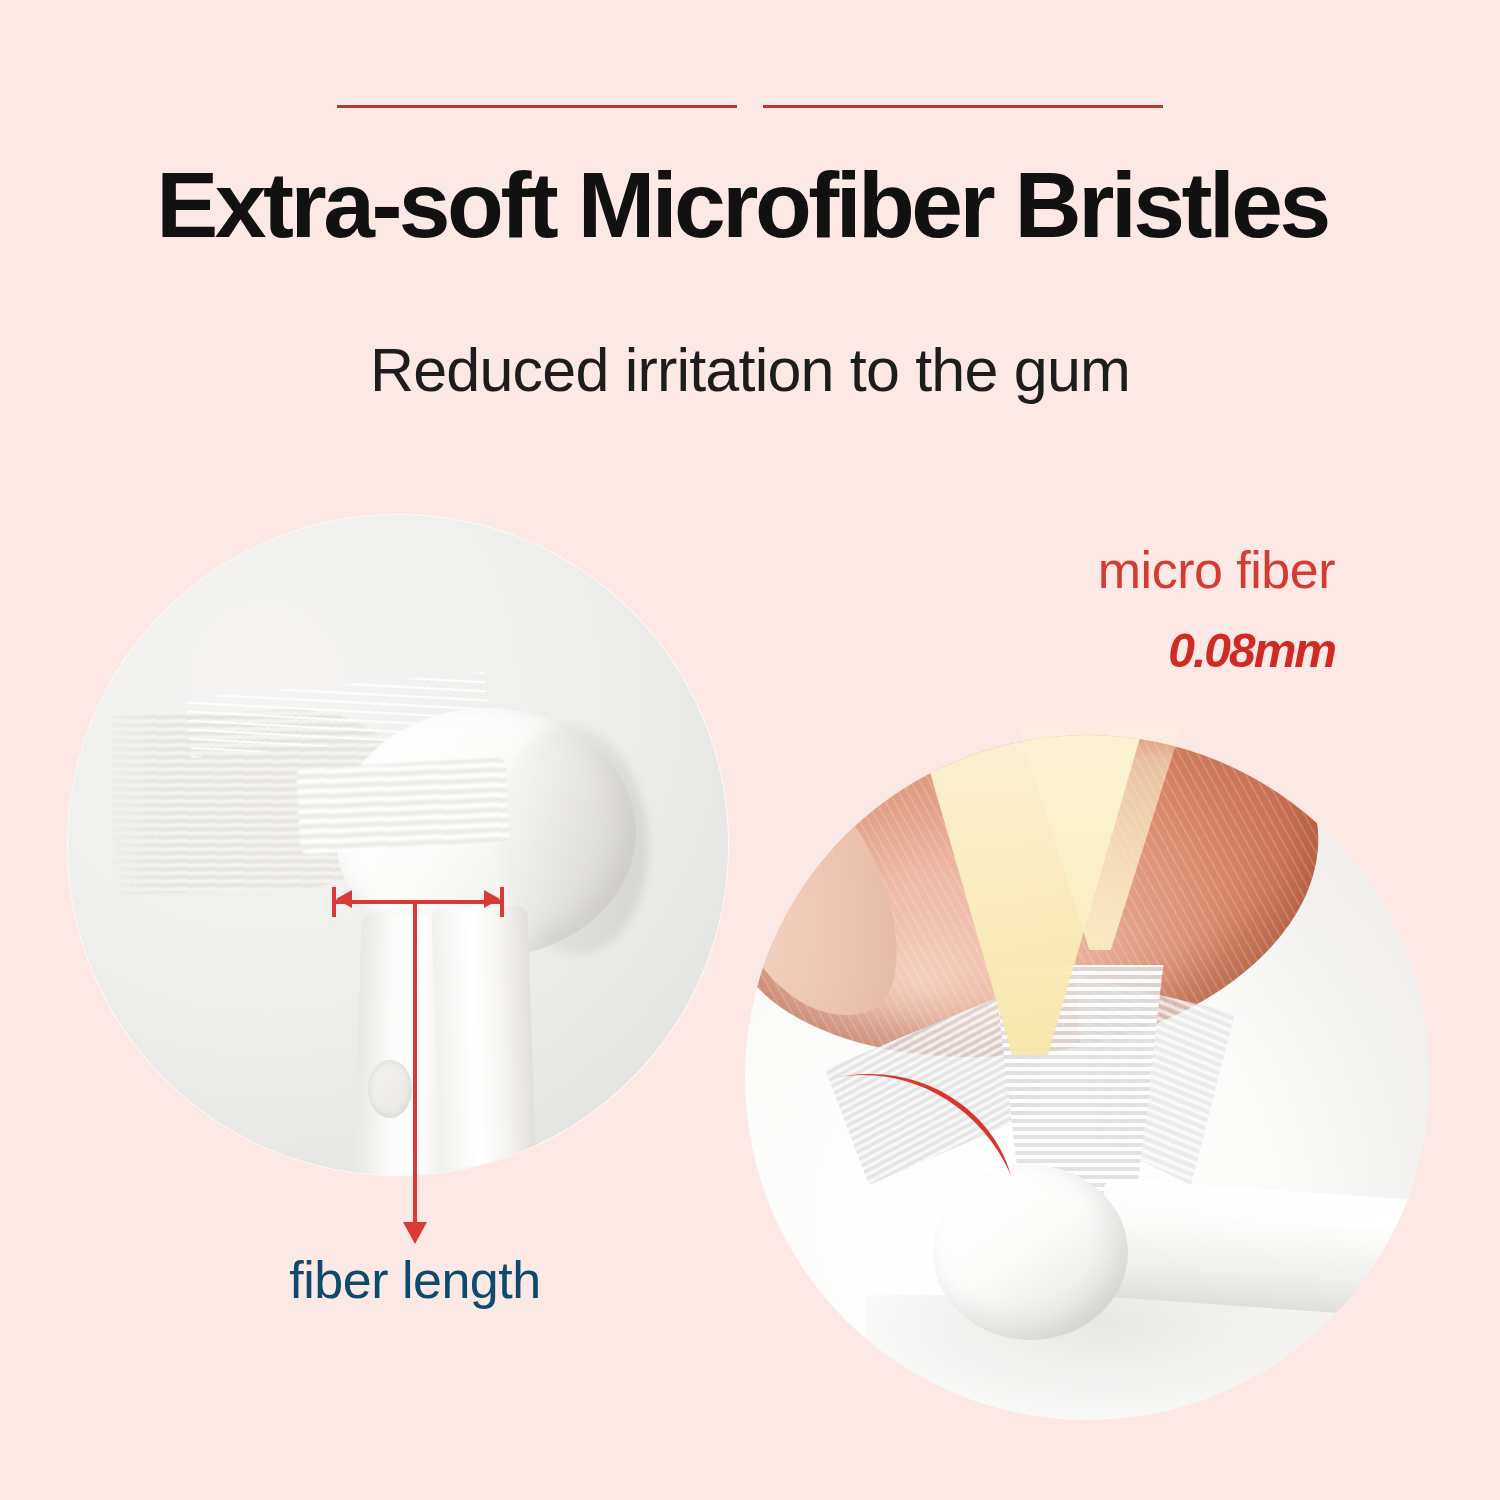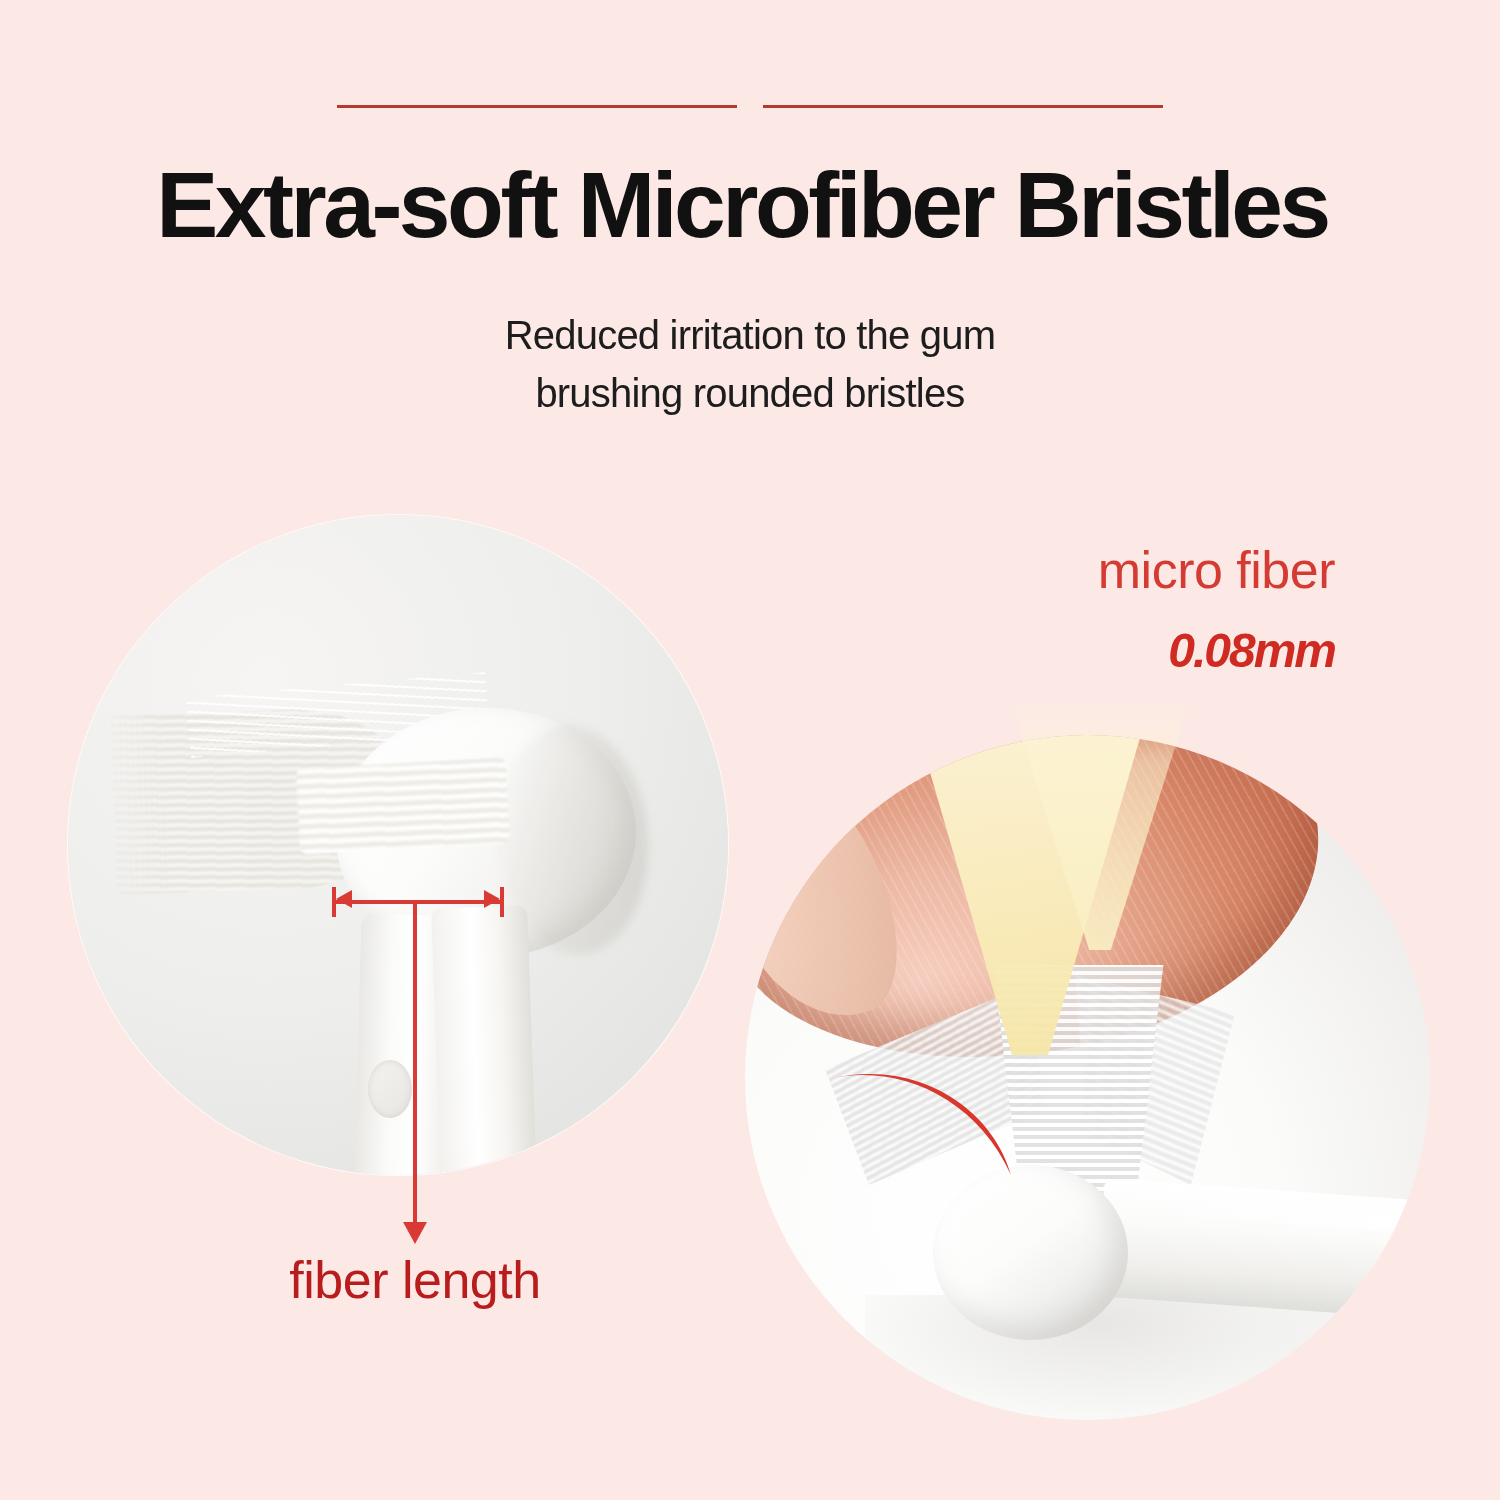--- a/index.html
+++ b/index.html
@@ -27,23 +27,23 @@
 
   #main-title{
     position:absolute; left:0; top:152px; width:1484px;
     text-align:center; color:#111111;
     font-size:93px; font-weight:bold; letter-spacing:-3.5px;
     font-family:"Liberation Sans", sans-serif;
     transform:scaleX(1.0);
   }
 
   #subtitle{
-    position:absolute; left:0; top:306px; width:1500px;
+    position:absolute; left:0; top:326px; width:1500px;
     text-align:center; color:#1d1d1d;
-    font-size:40px; font-weight:400; line-height:1.45;
+    font-size:61px; font-weight:400; line-height:1.45;
     letter-spacing:-0.8px;
     font-family:"Liberation Sans", sans-serif;
   }
   #subtitle .sub-line{ display:block; }
 
   
   #left-photo{
     position:absolute; left:68px; top:515px; width:660px; height:660px;
     border-radius:50%; overflow:hidden;
     background:
@@ -130,21 +130,21 @@
   #measure-v-head{
     position:absolute; left:403px; top:1222px; width:0;height:0;
     border-left:12px solid transparent; border-right:12px solid transparent;
     border-top:22px solid #D93B34;
   }
 
   #fiber-length-block{
     position:absolute; left:180px; top:1250px; width:470px; text-align:center;
   }
   #fiber-length-label{
-    font-size:52px; color:#b91c1c; font-weight:400; letter-spacing:-0.5px;
+    font-size:52px; color:#0c4a6e; font-weight:400; letter-spacing:-0.5px;
     font-family:"Liberation Sans", sans-serif;
   }
   #fiber-length-value{
     font-size:62px; color:#D02B22; font-weight:bold; letter-spacing:-1.5px;
     margin-top:6px; font-family:"Liberation Sans", sans-serif;
   }
 
   
   #micro-fiber-block{
     position:absolute; left:855px; top:540px; width:480px; text-align:right;
@@ -264,21 +264,20 @@
 
 <div id="eyebrow-row">
   <div class="rule" id="rule-left"></div>
   <div class="rule" id="rule-right"></div>
 </div>
 
 <h1 id="main-title">Extra-soft Microfiber Bristles</h1>
 
 <div id="subtitle">
   <span class="sub-line">Reduced irritation to the gum</span>
-  <span class="sub-line">brushing rounded bristles</span>
 </div>
 
 <div id="left-photo">
   <div id="lp-bristles"></div>
   <div id="lp-bristle-strays"></div>
   <div id="lp-head"></div>
   <div id="lp-head-shade"></div>
   <div id="lp-bristles2"></div>
   <div id="lp-neck"></div>
   <div id="lp-neck2"></div>

